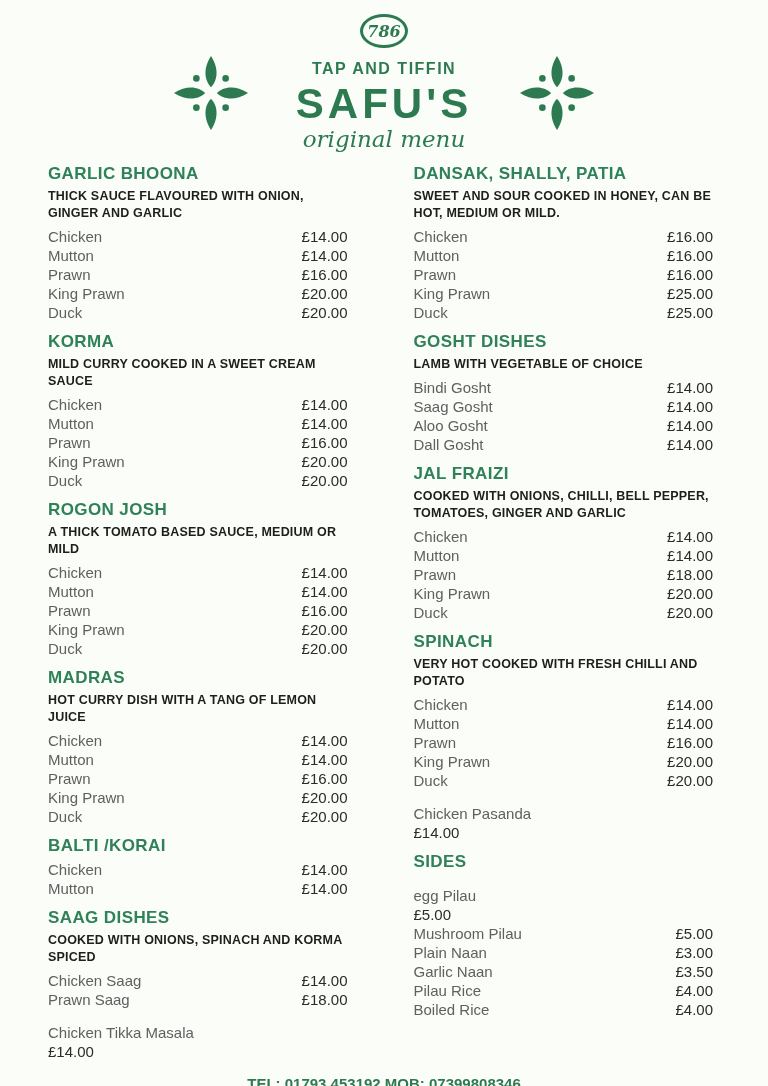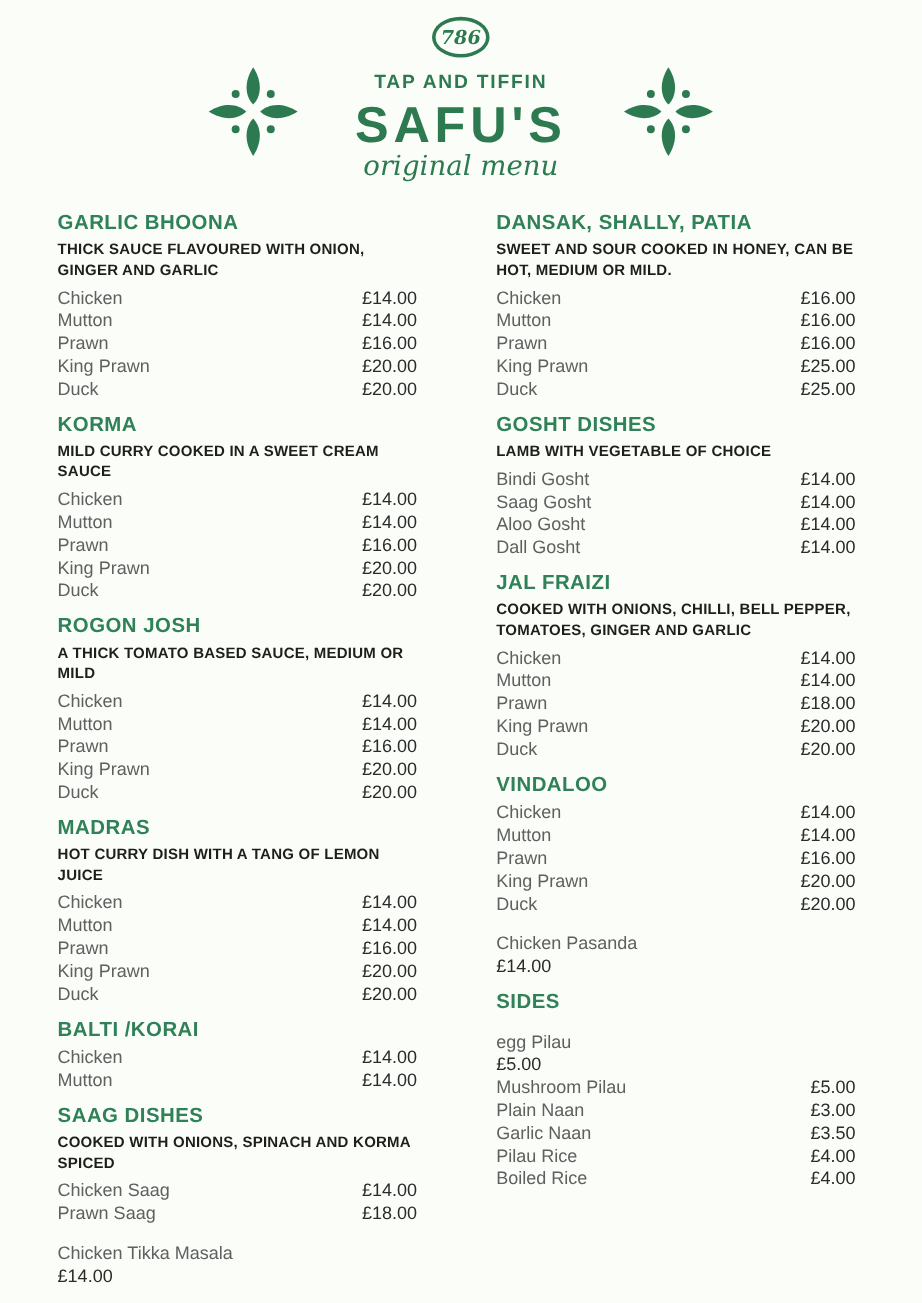--- a/index.html
+++ b/index.html
@@ -7,21 +7,20 @@
   body {
     background:#fbfdf9;
     font-family:"Liberation Sans", sans-serif;
     color:#2a2a2a;
   }
   .page {
     width:768px; height:1086px;
     display:flex; flex-direction:column;
     overflow:hidden;
     background:#fbfdf9;
-    gap:12px;
   }
 
   
   .header {
     padding-top:14px;
     display:flex; justify-content:center; align-items:flex-start;
     gap:46px;
   }
   .header-center { display:flex; flex-direction:column; align-items:center; }
   .badge {
@@ -378,21 +377,22 @@
   </div>
 
   <div class="item-row">
     <span class="item-label">Duck</span>
     <span class="item-price">£20.00</span>
   </div>
 </div>
   </div>
 
   <div class="section">
-    <div class="section-title">VINDALOO</div>
+    <div class="section-title">SPINACH</div>
+    <div class="section-desc">VERY HOT COOKED WITH FRESH  CHILLI AND POTATO</div>
     <div>
   <div class="item-row">
     <span class="item-label">Chicken</span>
     <span class="item-price">£14.00</span>
   </div>
 
   <div class="item-row">
     <span class="item-label">Mutton</span>
     <span class="item-price">£14.00</span>
   </div>

